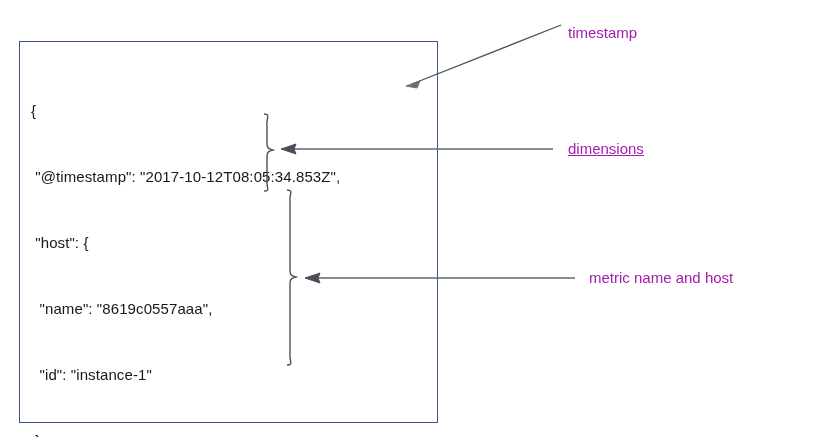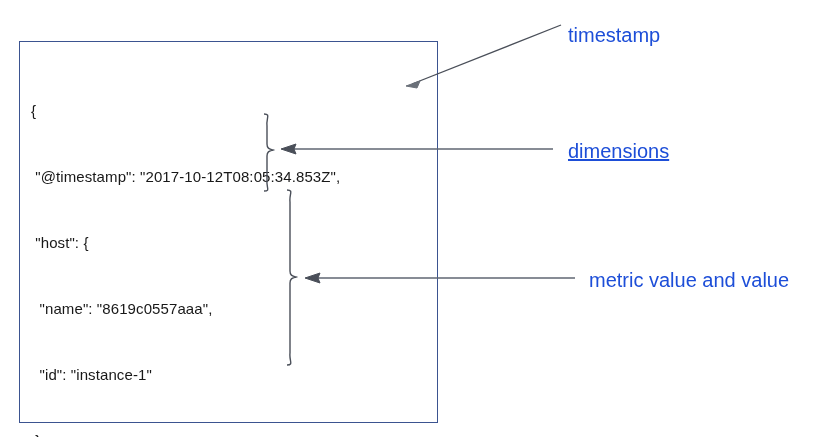--- a/index.html
+++ b/index.html
@@ -56,22 +56,22 @@
     top: 0;
     width: 817px;
     height: 437px;
     pointer-events: none;
   }
 
   
   .annot-label {
     position: absolute;
     font-family: "Liberation Sans", sans-serif;
-    font-size: 20px;
-    color: #1d4ed8;
+    font-size: 15px;
+    color: #a21caf;
     white-space: nowrap;
   }
   .annot-timestamp { left: 568px; top: 24px; }
   .annot-dimensions { left: 568px; top: 140px; text-decoration: underline; }
   .annot-metric { left: 589px; top: 269px; }
 </style>
 </head>
 <body>
 
 <div id="stage">
@@ -121,15 +121,15 @@
     <path d="M 281 149 L 296 144 L 294 149 L 296 154 Z" fill="#4a4f59" stroke="#4a4f59" stroke-width="1"></path>
 
     <line x1="575" y1="278" x2="314" y2="278" stroke="#5f6672" stroke-width="1.3"></line>
     <path d="M 305 278 L 320 273 L 318 278 L 320 283 Z" fill="#4a4f59" stroke="#4a4f59" stroke-width="1"></path>
   </svg>
 
   <div class="annot-label annot-timestamp">timestamp</div>
 
   <div class="annot-label annot-dimensions">dimensions</div>
 
-  <div class="annot-label annot-metric">metric value and value</div>
+  <div class="annot-label annot-metric">metric name and host</div>
 
 </div>
 
 </body></html>

